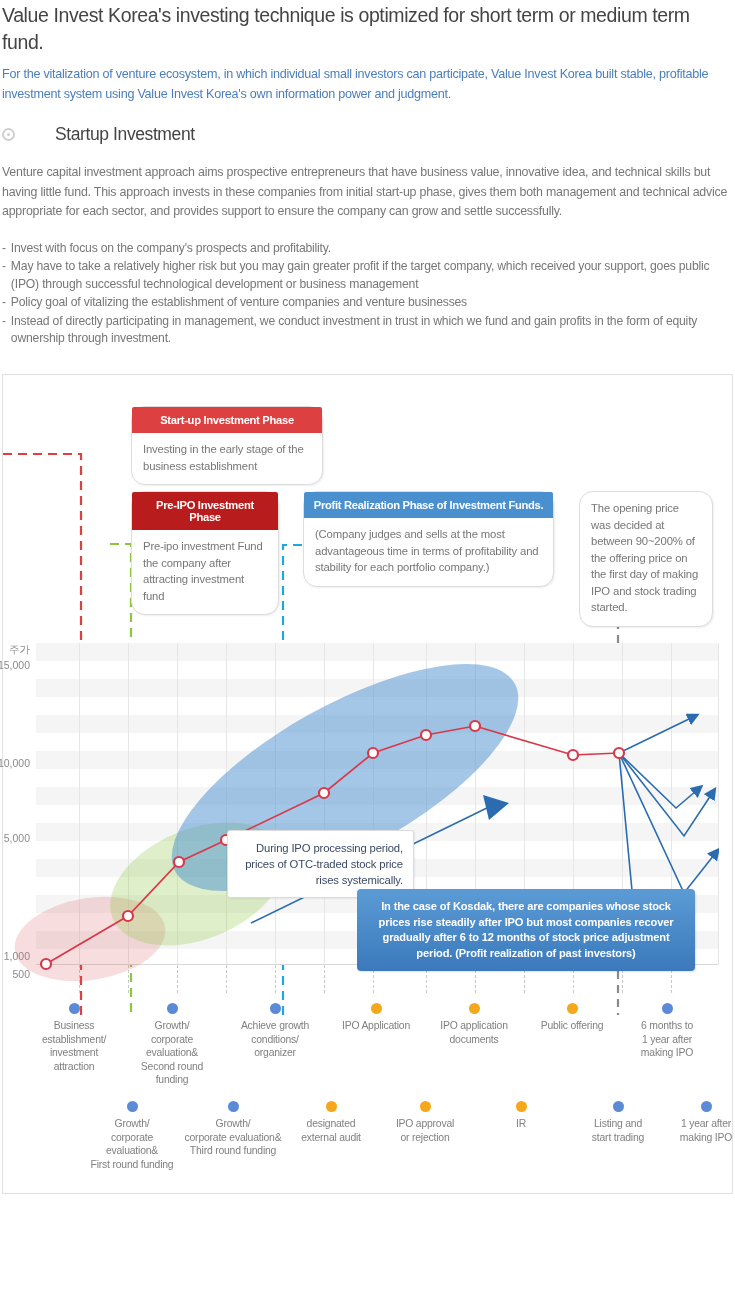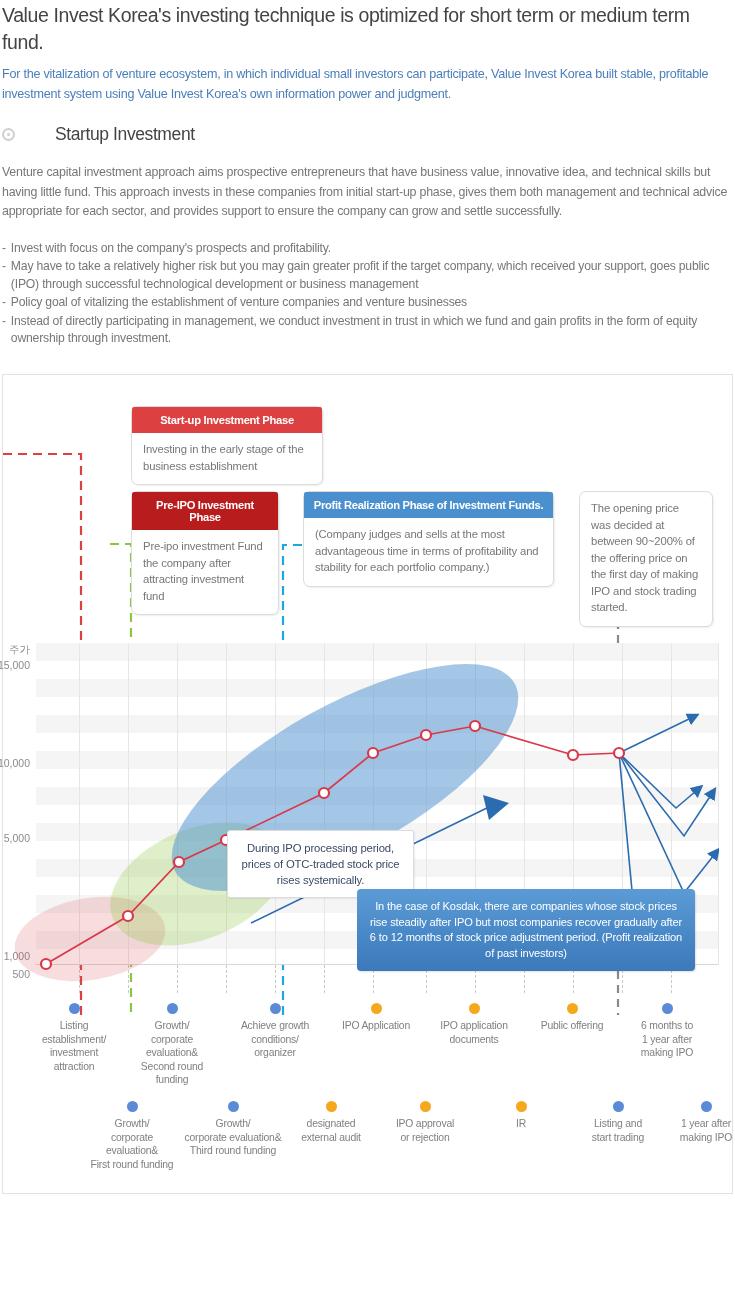--- a/index.html
+++ b/index.html
@@ -102,42 +102,42 @@
   .ell { position:absolute; border-radius:50%; }
 
   
   #datasvg, #arrowsvg, #connsvg { position:absolute; left:0; top:0; }
 
   
   .callout {
     position:absolute;
     background:#fff;
     border:1px solid #dcdcdc;
-    border-radius:7px;
+    border-radius:14px;
     box-shadow: 1px 1px 2px rgba(0,0,0,0.07);
   }
   .callout .cap {
     color:#fff; font-size:11.2px; font-weight:bold;
     text-align:center; padding:7px 8px; letter-spacing:-0.3px;
     border-radius:2px 2px 0 0;
   }
   .cap-red   { background:#dd4040; }
   .cap-green { background:#b91c1c; }
   .cap-blue  { background:#4a90cf; }
   .callout .cbody {
     font-size:11.3px; line-height:16.5px; color:#777;
     padding:8px 11px 10px 11px; letter-spacing:-0.15px;
   }
 
   
   .note-white {
     position:absolute; background:#fff; border:1px solid #dcdcdc;
     border-radius:3px; box-shadow:1px 1px 2px rgba(0,0,0,0.07);
     font-size:11.3px; line-height:16px; color:#3a4a66;
-    text-align:center; padding:9px 10px; letter-spacing:-0.15px;
+    text-align:right; padding:9px 10px; letter-spacing:-0.15px;
   }
   .note-blue {
     position:absolute;
     background: linear-gradient(to bottom, #5b9bd5 0%, #3b79bb 100%);
     border-radius:4px;
     font-size:11.1px; line-height:15.5px; color:#fff;
     text-align:center; padding:10px 12px; letter-spacing:-0.15px;
     box-shadow:1px 1px 2px rgba(0,0,0,0.12);
   }
 
@@ -295,26 +295,26 @@
           <circle cx="337" cy="110" r="5" fill="#fff" stroke="#d9384a" stroke-width="2.2"></circle>
           <circle cx="390" cy="92" r="5" fill="#fff" stroke="#d9384a" stroke-width="2.2"></circle>
           <circle cx="439" cy="83" r="5" fill="#fff" stroke="#d9384a" stroke-width="2.2"></circle>
           <circle cx="537" cy="112" r="5" fill="#fff" stroke="#d9384a" stroke-width="2.2"></circle>
           <circle cx="583" cy="110" r="5" fill="#fff" stroke="#d9384a" stroke-width="2.2"></circle>
         </g>
       </svg>
 
       <div class="note-white" style="left:191px; top:187px; width:187px;">During IPO processing period, prices of OTC-traded stock price rises systemically.</div>
 
-      <div class="note-blue" style="left:321px; top:246px; width:338px;">In the case of Kosdak, there are companies whose stock prices rise steadily after IPO but most companies recover gradually after 6 to 12 months of stock price adjustment period. (Profit realization of past investors)</div>
+      <div class="note-blue" style="left:321px; top:246px; width:338px;font-weight:bold;">In the case of Kosdak, there are companies whose stock prices rise steadily after IPO but most companies recover gradually after 6 to 12 months of stock price adjustment period. (Profit realization of past investors)</div>
     </div>
 
     <div class="ms" style="left:28px; top:628px; width:86px;">
       <div class="dot dot-blue"></div>
-      <div class="mlab">Listing
+      <div class="mlab">Business
 establishment/
 investment
 attraction</div>
     </div>
     <div class="ms" style="left:126px; top:628px; width:86px;">
       <div class="dot dot-blue"></div>
       <div class="mlab">Growth/
 corporate
 evaluation&amp;
 Second round

